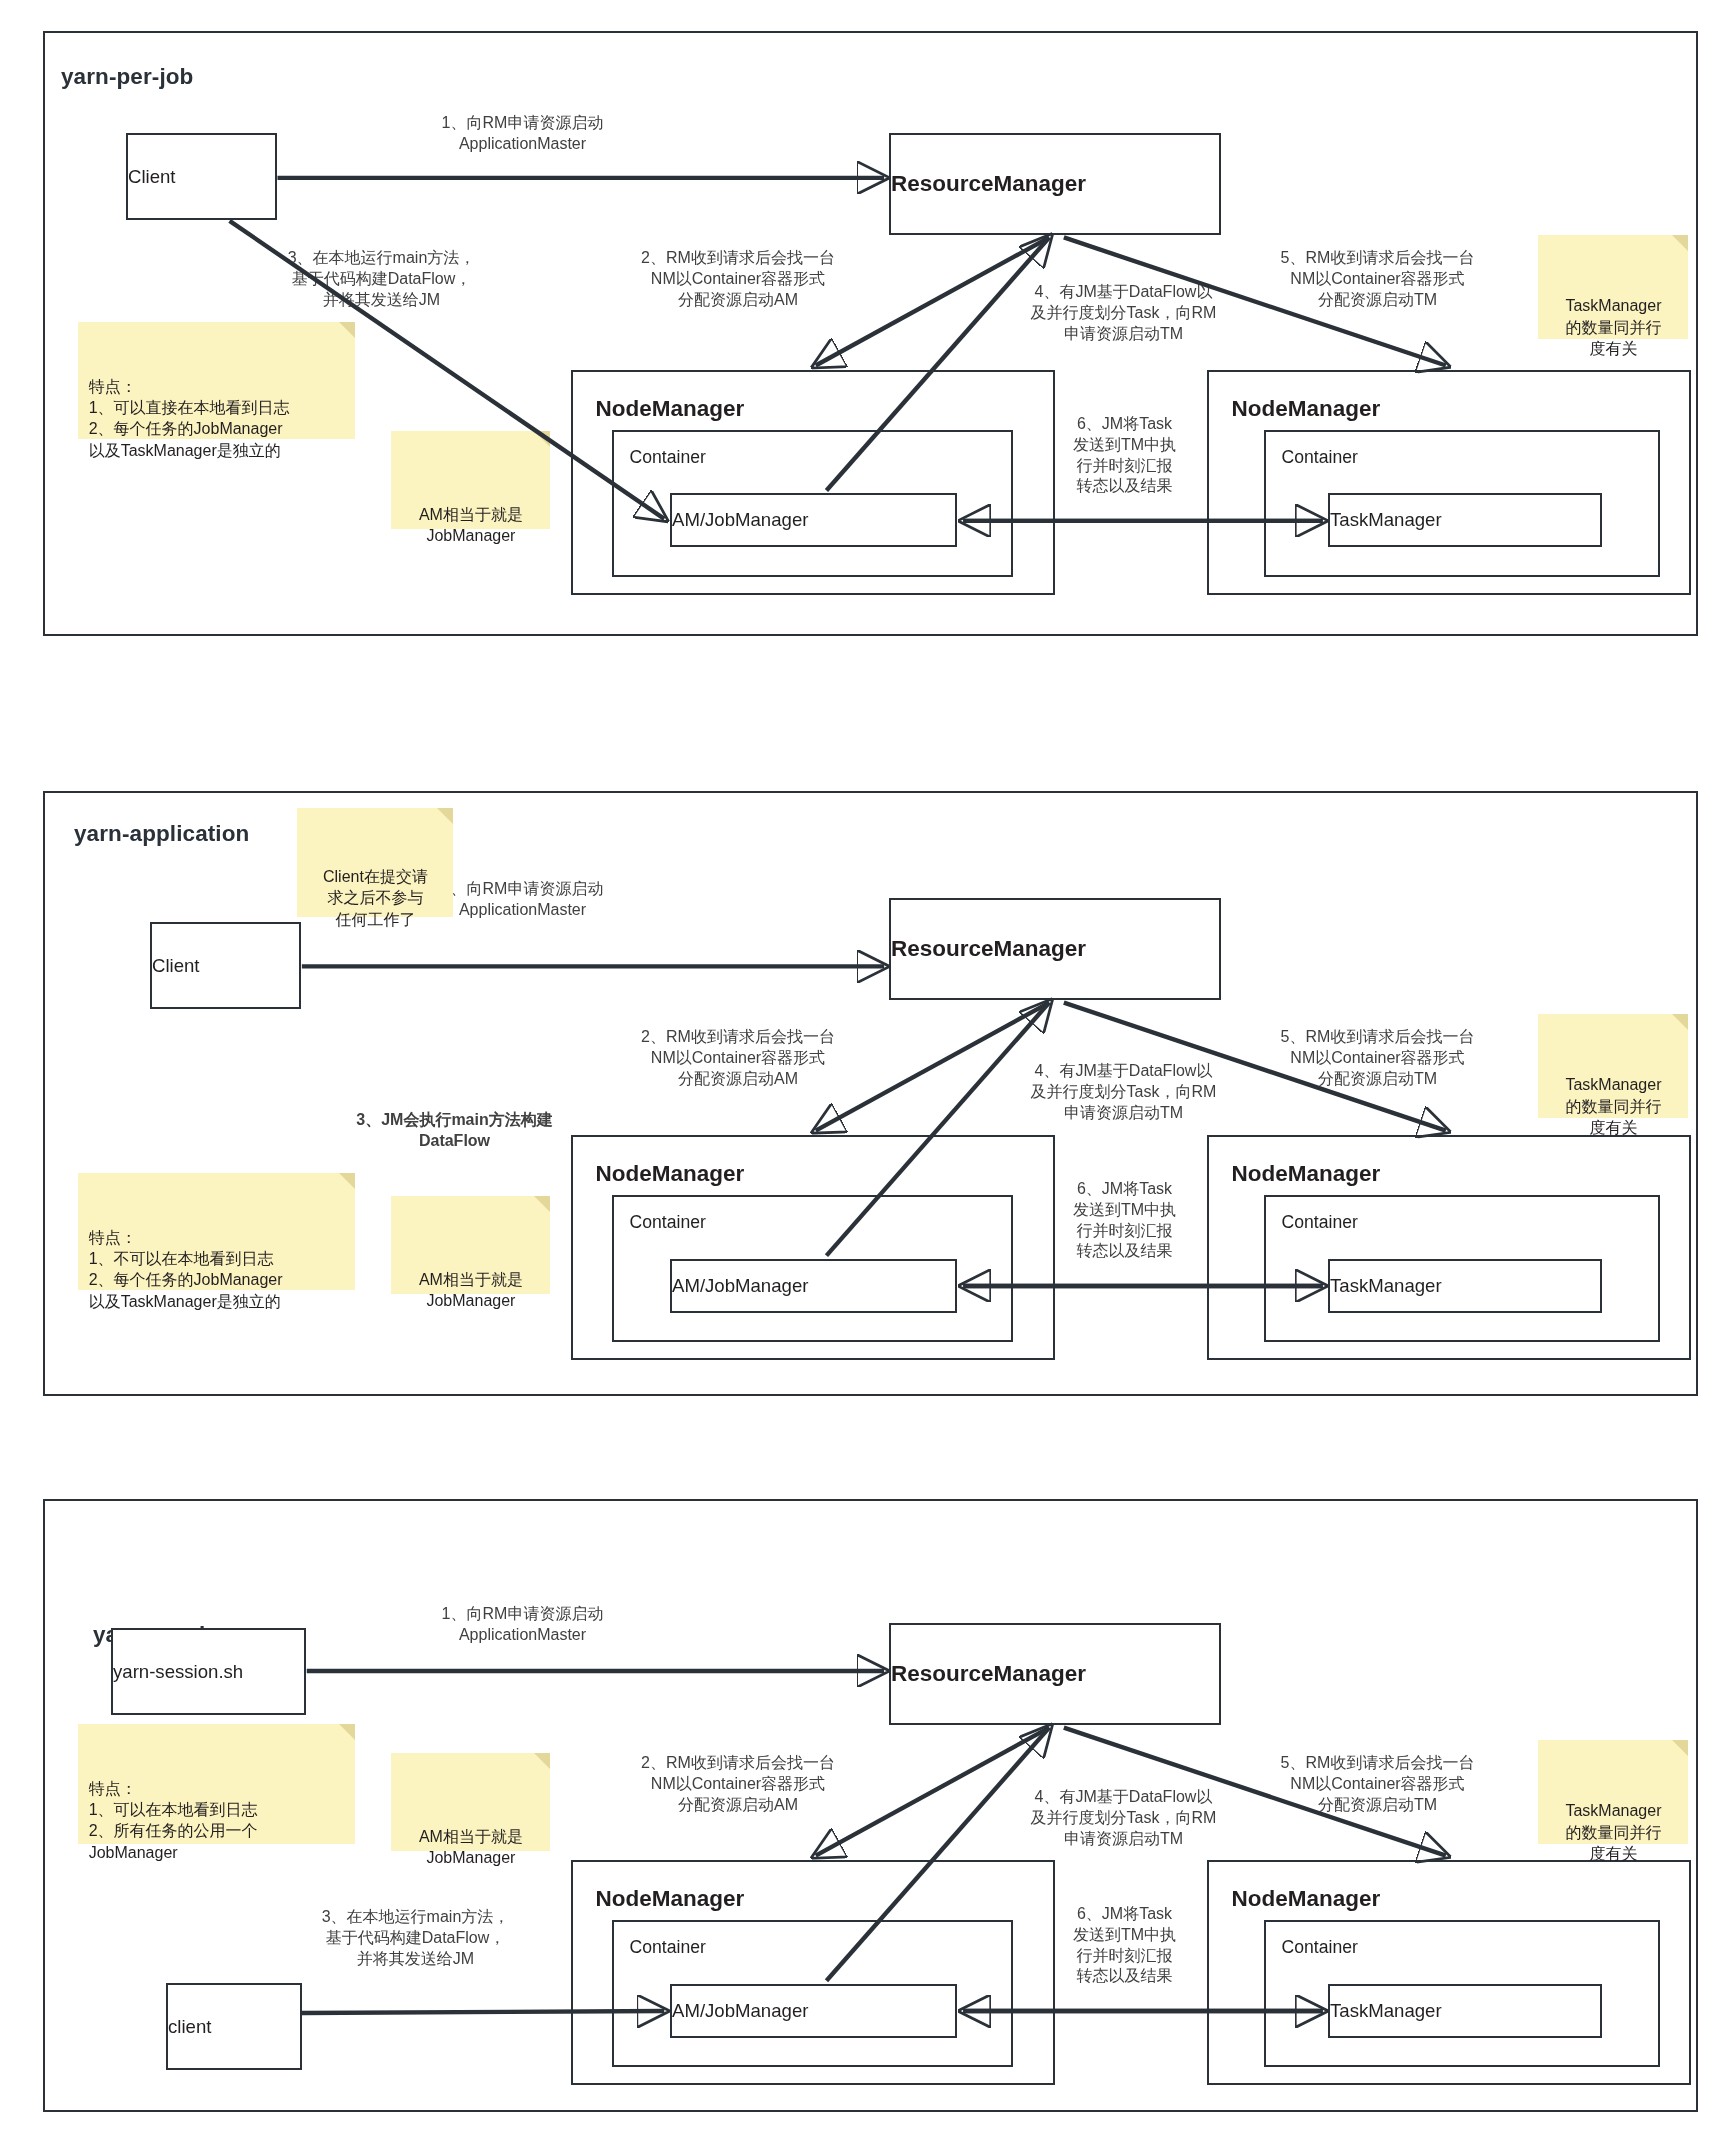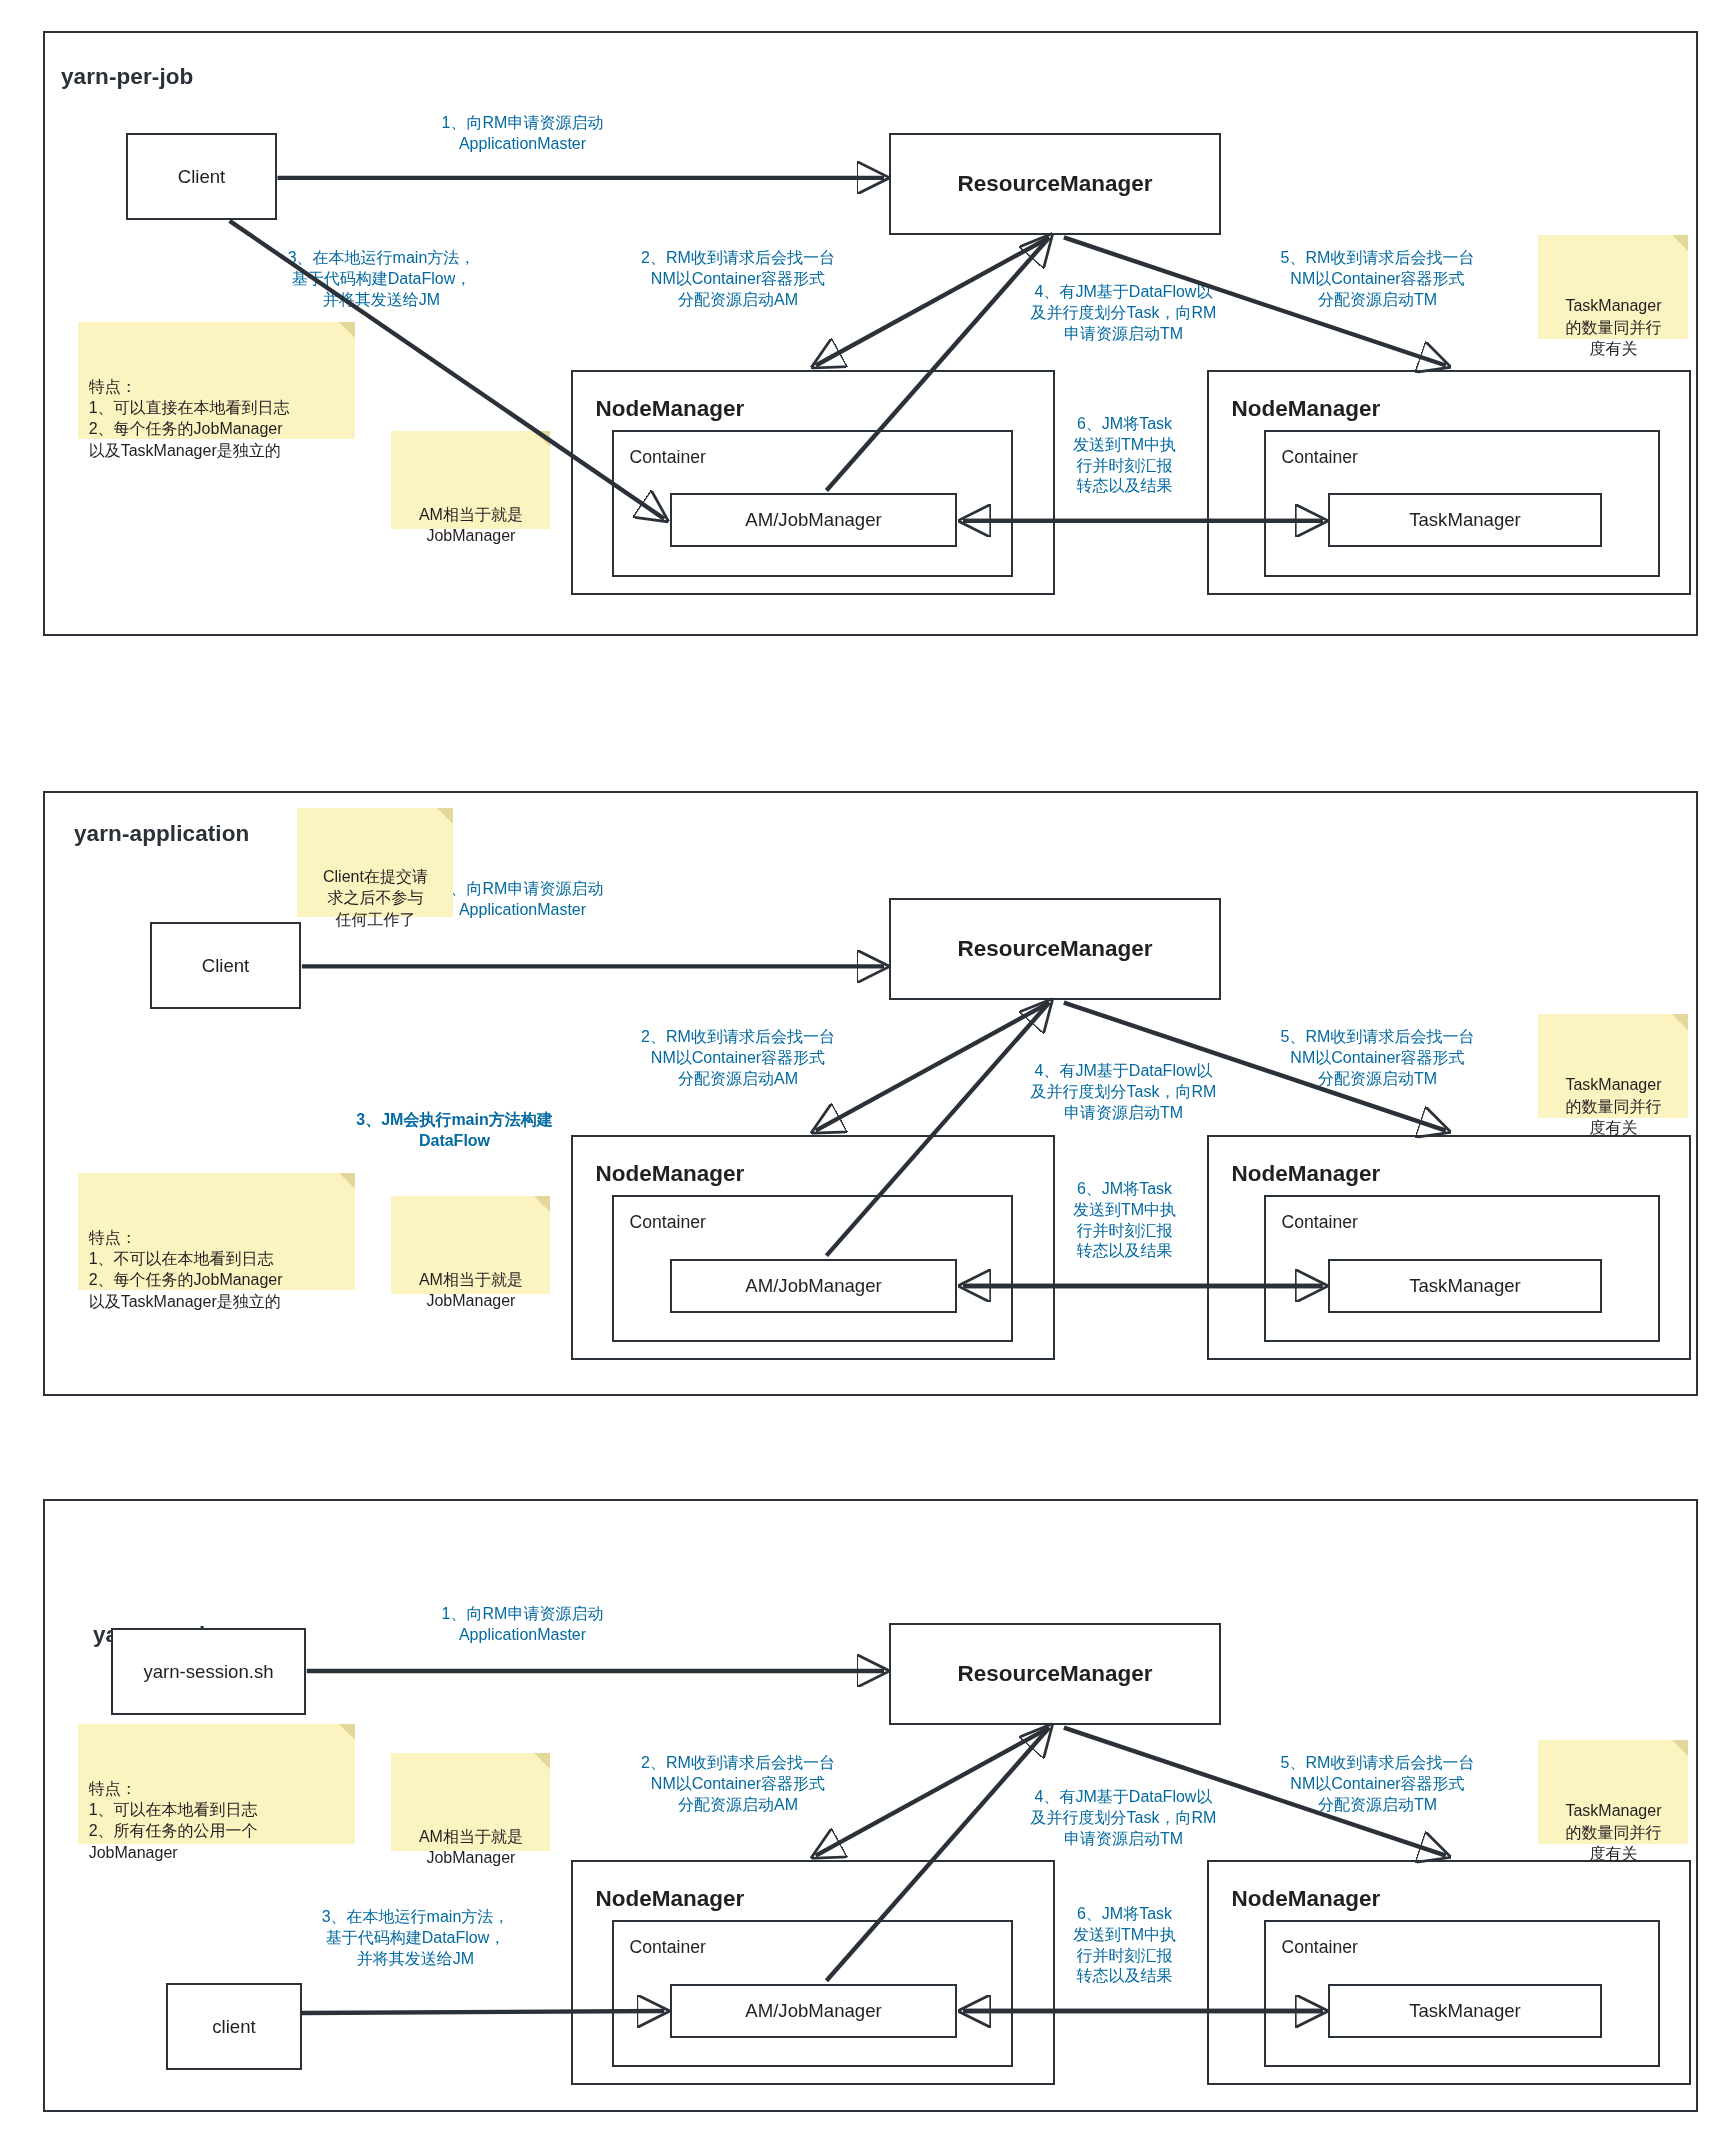--- a/index.html
+++ b/index.html
@@ -6,32 +6,32 @@
   body{font-family:"Liberation Sans","DejaVu Sans",sans-serif;color:#231f20;}
   #stage{position:relative;width:1735px;height:2140px;background:#fff;overflow:hidden;}
 
   .panel{position:absolute;border:2.9px solid #2b3138;background:#fff;}
 
   .panel-title{position:absolute;font-weight:bold;font-size:22.5px;color:#2b3138;
     letter-spacing:0.1px;white-space:nowrap;}
 
   
   .node{position:absolute;border:2.4px solid #2b3138;background:#fff;
-    display:flex;align-items:center;justify-content:center;text-align:center;
+    display:flex;align-items:center;justify-content:flex-start;text-align:center;
     font-size:18.6px;color:#231f20;box-sizing:border-box;}
   .node.strong{font-weight:bold;font-size:22.5px;}
 
   
   .group{position:absolute;border:2.4px solid #2b3138;background:transparent;box-sizing:border-box;}
   .group > .cap{position:absolute;font-size:18.6px;color:#231f20;white-space:nowrap;}
   .group.nm > .cap{font-weight:bold;font-size:22.5px;left:22.5px;top:23.5px;}
   .group.ct > .cap{font-size:17.6px;left:15.6px;top:14.7px;}
 
   
-  .elabel{position:absolute;font-size:16px;line-height:1.30;color:#0369a1;
+  .elabel{position:absolute;font-size:16px;line-height:1.30;color:#404040;
     text-align:center;white-space:pre-line;}
 
   
   .note{position:absolute;background:#fbf3c0;box-sizing:border-box;
     font-size:16px;line-height:1.34;color:#231f20;white-space:pre-line;
     padding:10.7px 9.8px 8.8px 10.7px;}
   .note.center{text-align:center;}
   .note .fold{position:absolute;top:0;right:0;width:0;height:0;
     border-left:16.6px solid transparent;border-top:16.6px solid #e3d79a;}
 

